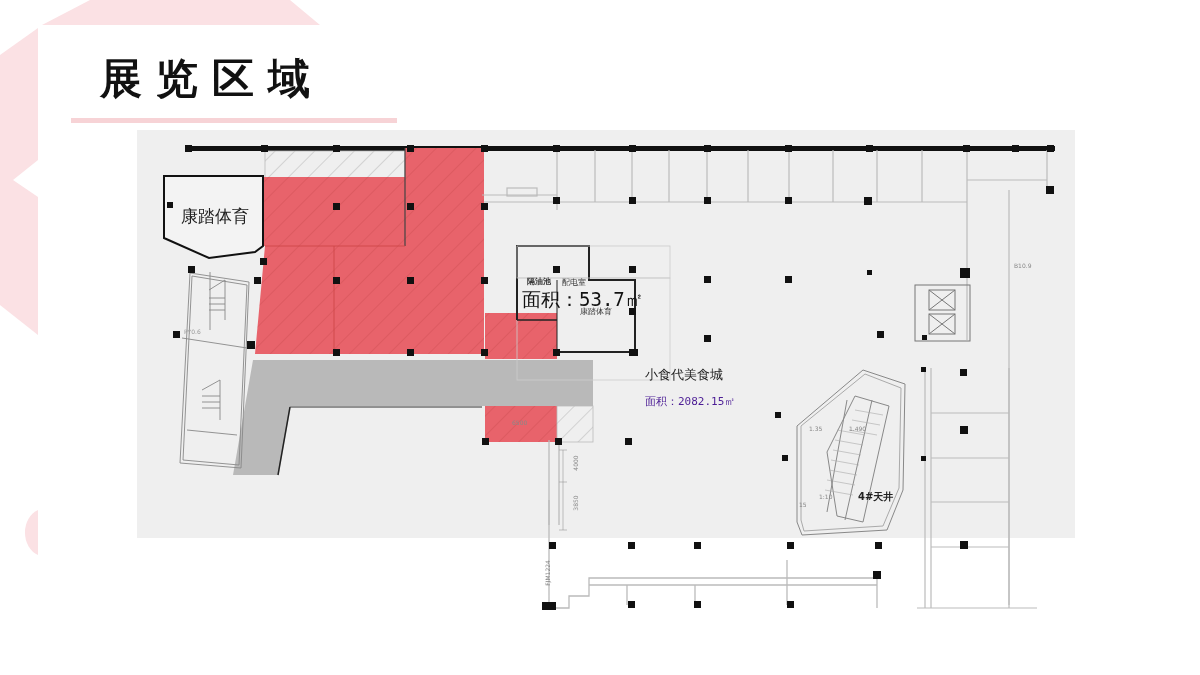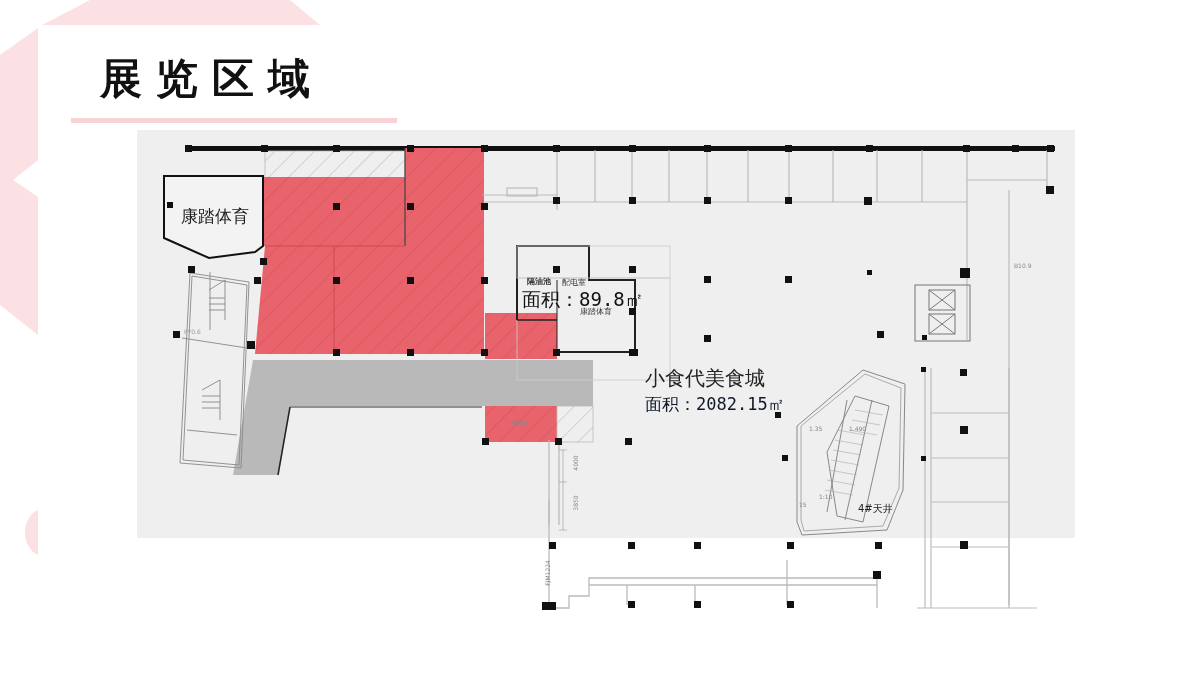--- a/index.html
+++ b/index.html
@@ -7,23 +7,23 @@
   .deco{position:absolute;left:0;top:0;width:1200px;height:675px;}
   .title{position:absolute;left:68px;top:50px;font-size:42px;font-weight:bold;letter-spacing:14px;color:#111;line-height:58px;margin-left:32px;}
   .title-underline{position:absolute;left:71px;top:118px;width:326px;height:5px;background:#f7d3d6;}
   .plan{position:absolute;left:137px;top:130px;width:938px;height:408px;background:#efefef;}
   .plan svg{position:absolute;left:0;top:0;}
   .lbl{position:absolute;white-space:nowrap;line-height:1;}
   .lbl-kanglu{left:44px;top:78px;font-size:17px;color:#222;}
   .lbl-zone{left:168px;top:92px;font-size:20px;color:#fff;text-align:center;line-height:31px;width:124px;}
   .lbl-area1{left:385px;top:160px;font-size:19px;color:#111;font-family:"DejaVu Sans Mono","Liberation Mono",monospace;}
   .lbl-small{font-size:8px;color:#333;}
-  .lbl-food{left:508px;top:238px;font-size:20px;color:#222;}
-  .lbl-food-area{left:508px;top:266px;font-size:17px;color:#0f172a;font-family:"DejaVu Sans Mono","Liberation Mono",monospace;}
-  .lbl-well{left:721px;top:374px;font-size:10px;font-weight:normal;color:#222;text-align:right;}
+  .lbl-food{left:508px;top:238px;font-size:13px;color:#222;}
+  .lbl-food-area{left:508px;top:266px;font-size:11px;color:#4c1d95;font-family:"DejaVu Sans Mono","Liberation Mono",monospace;}
+  .lbl-well{left:721px;top:362px;font-size:10px;font-weight:bold;color:#222;text-align:right;}
   .lbl-tiny{font-size:6px;color:#888;}
 </style>
 </head>
 <body>
 
 <svg class="deco" width="1200" height="675" viewBox="0 0 1200 675">
   <polygon points="42,25 90,0 290,0 320,25" fill="#fbe1e4"></polygon>
   <polygon points="0,55 38,28 38,160 13,180 38,197 38,335 0,305" fill="#fbe1e4"></polygon>
   <path d="M38,510 A20,24 0 0 0 38,555 Z" fill="#fbe1e4"></path>
 </svg>
@@ -238,21 +238,21 @@
       <line x1="422" y1="320" x2="430" y2="320"></line>
       <line x1="422" y1="352" x2="430" y2="352"></line>
       <line x1="422" y1="400" x2="430" y2="400"></line>
     </g>
   </svg>
 
   <div class="lbl lbl-kanglu">康踏体育</div>
 
   <div class="lbl lbl-small" style="left:390px;top:148px;font-weight:bold;">隔油池</div>
   <div class="lbl lbl-small" style="left:425px;top:129px;margin-top:20px;">配电室</div>
-  <div class="lbl lbl-area1">面积：89.8㎡</div>
+  <div class="lbl lbl-area1">面积：53.7㎡</div>
   <div class="lbl lbl-small" style="left:443px;top:178px;">康踏体育</div>
 
   <div class="lbl lbl-food">小食代美食城</div>
   <div class="lbl lbl-food-area">面积：2082.15㎡</div>
 
   <div class="lbl lbl-well">4#天井</div>
 
   <div class="lbl lbl-tiny" style="left:431px;top:330px;transform:rotate(-90deg);">4000</div>
   <div class="lbl lbl-tiny" style="left:431px;top:370px;transform:rotate(-90deg);">3850</div>
   <div class="lbl lbl-tiny" style="left:375px;top:290px;">6500</div>

